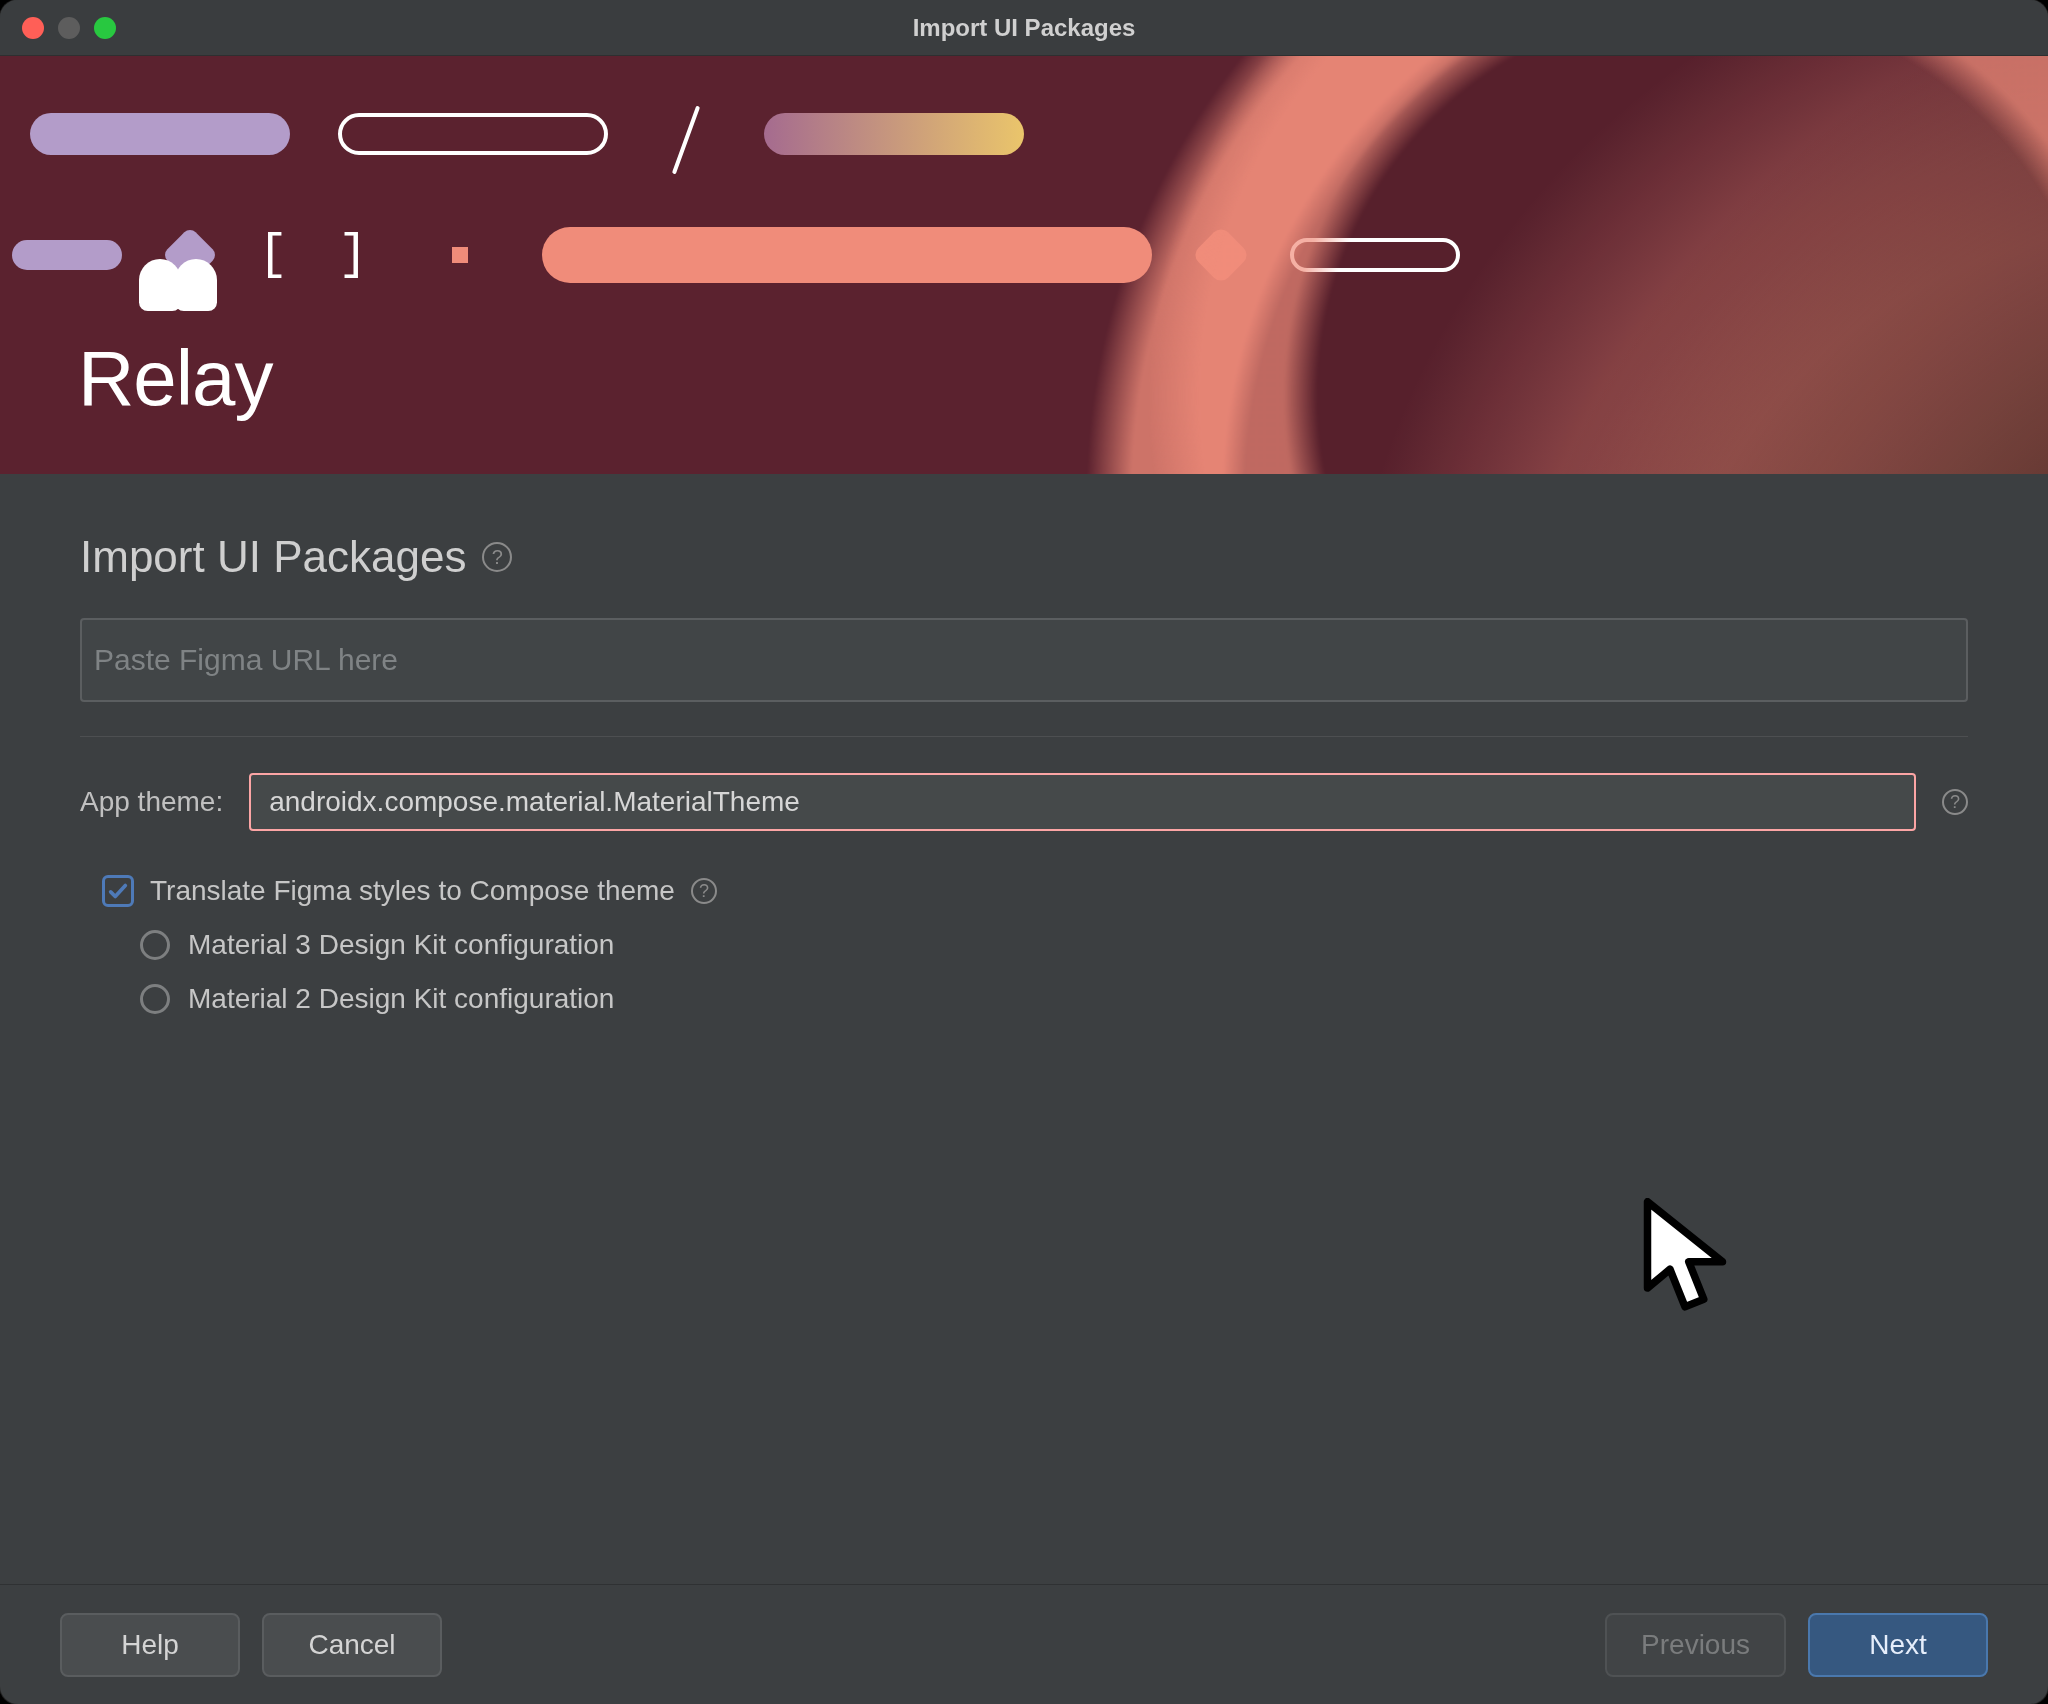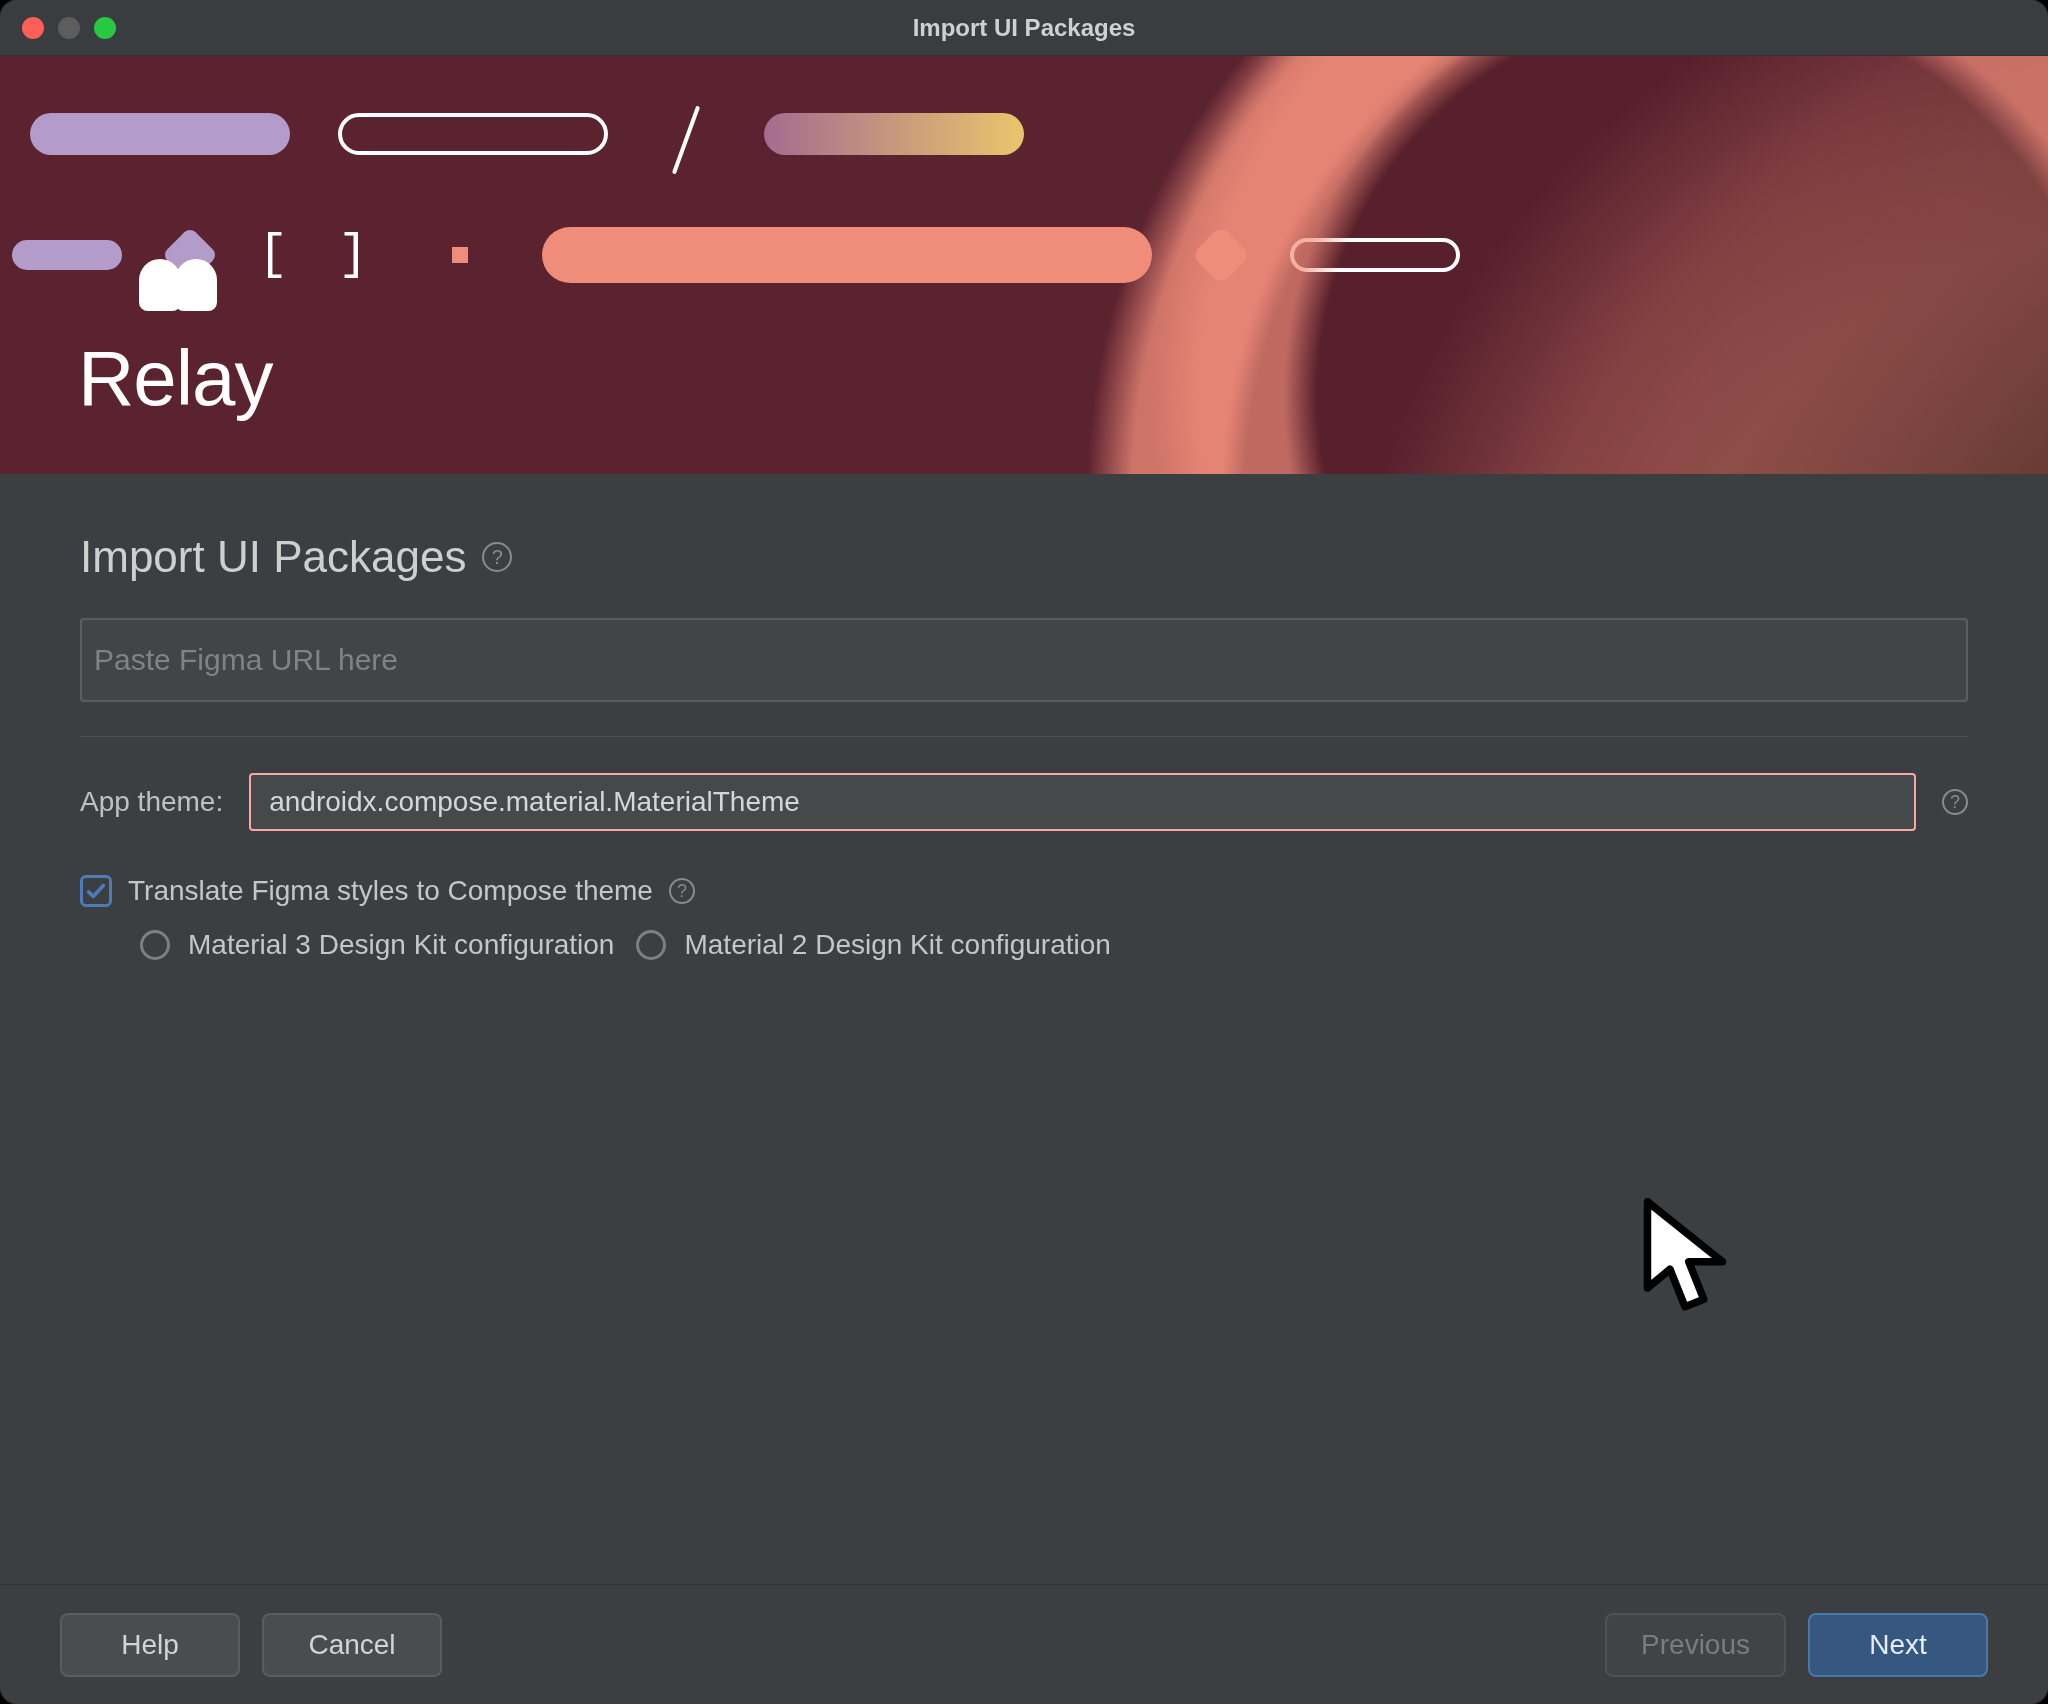--- a/index.html
+++ b/index.html
@@ -252,20 +252,21 @@
     border-radius: 4px;
     padding: 0 18px;
     color: #d6d6d6;
     font-size: 28px;
   }
   
   .checkbox-row {
     display: flex;
     align-items: center;
     gap: 16px;
+    margin-left: 22px;
     margin-bottom: 22px;
   }
   .checkbox {
     width: 32px; height: 32px;
     border: 3px solid var(--blue);
     border-radius: 6px;
     background: #3c3f41;
     display: inline-flex;
     align-items: center;
     justify-content: center;
@@ -274,20 +275,21 @@
   }
   .checkbox svg { width: 22px; height: 22px; }
   .checkbox-label {
     font-size: 28px;
     color: #c6c6c6;
   }
   
   .radio-group {
     margin-left: 60px;
     display: flex;
+    flex-direction: column;
     gap: 22px;
   }
   .radio-row {
     display: flex;
     align-items: center;
     gap: 18px;
   }
   .radio {
     width: 30px; height: 30px;
     border: 3px solid #7d7f80;

